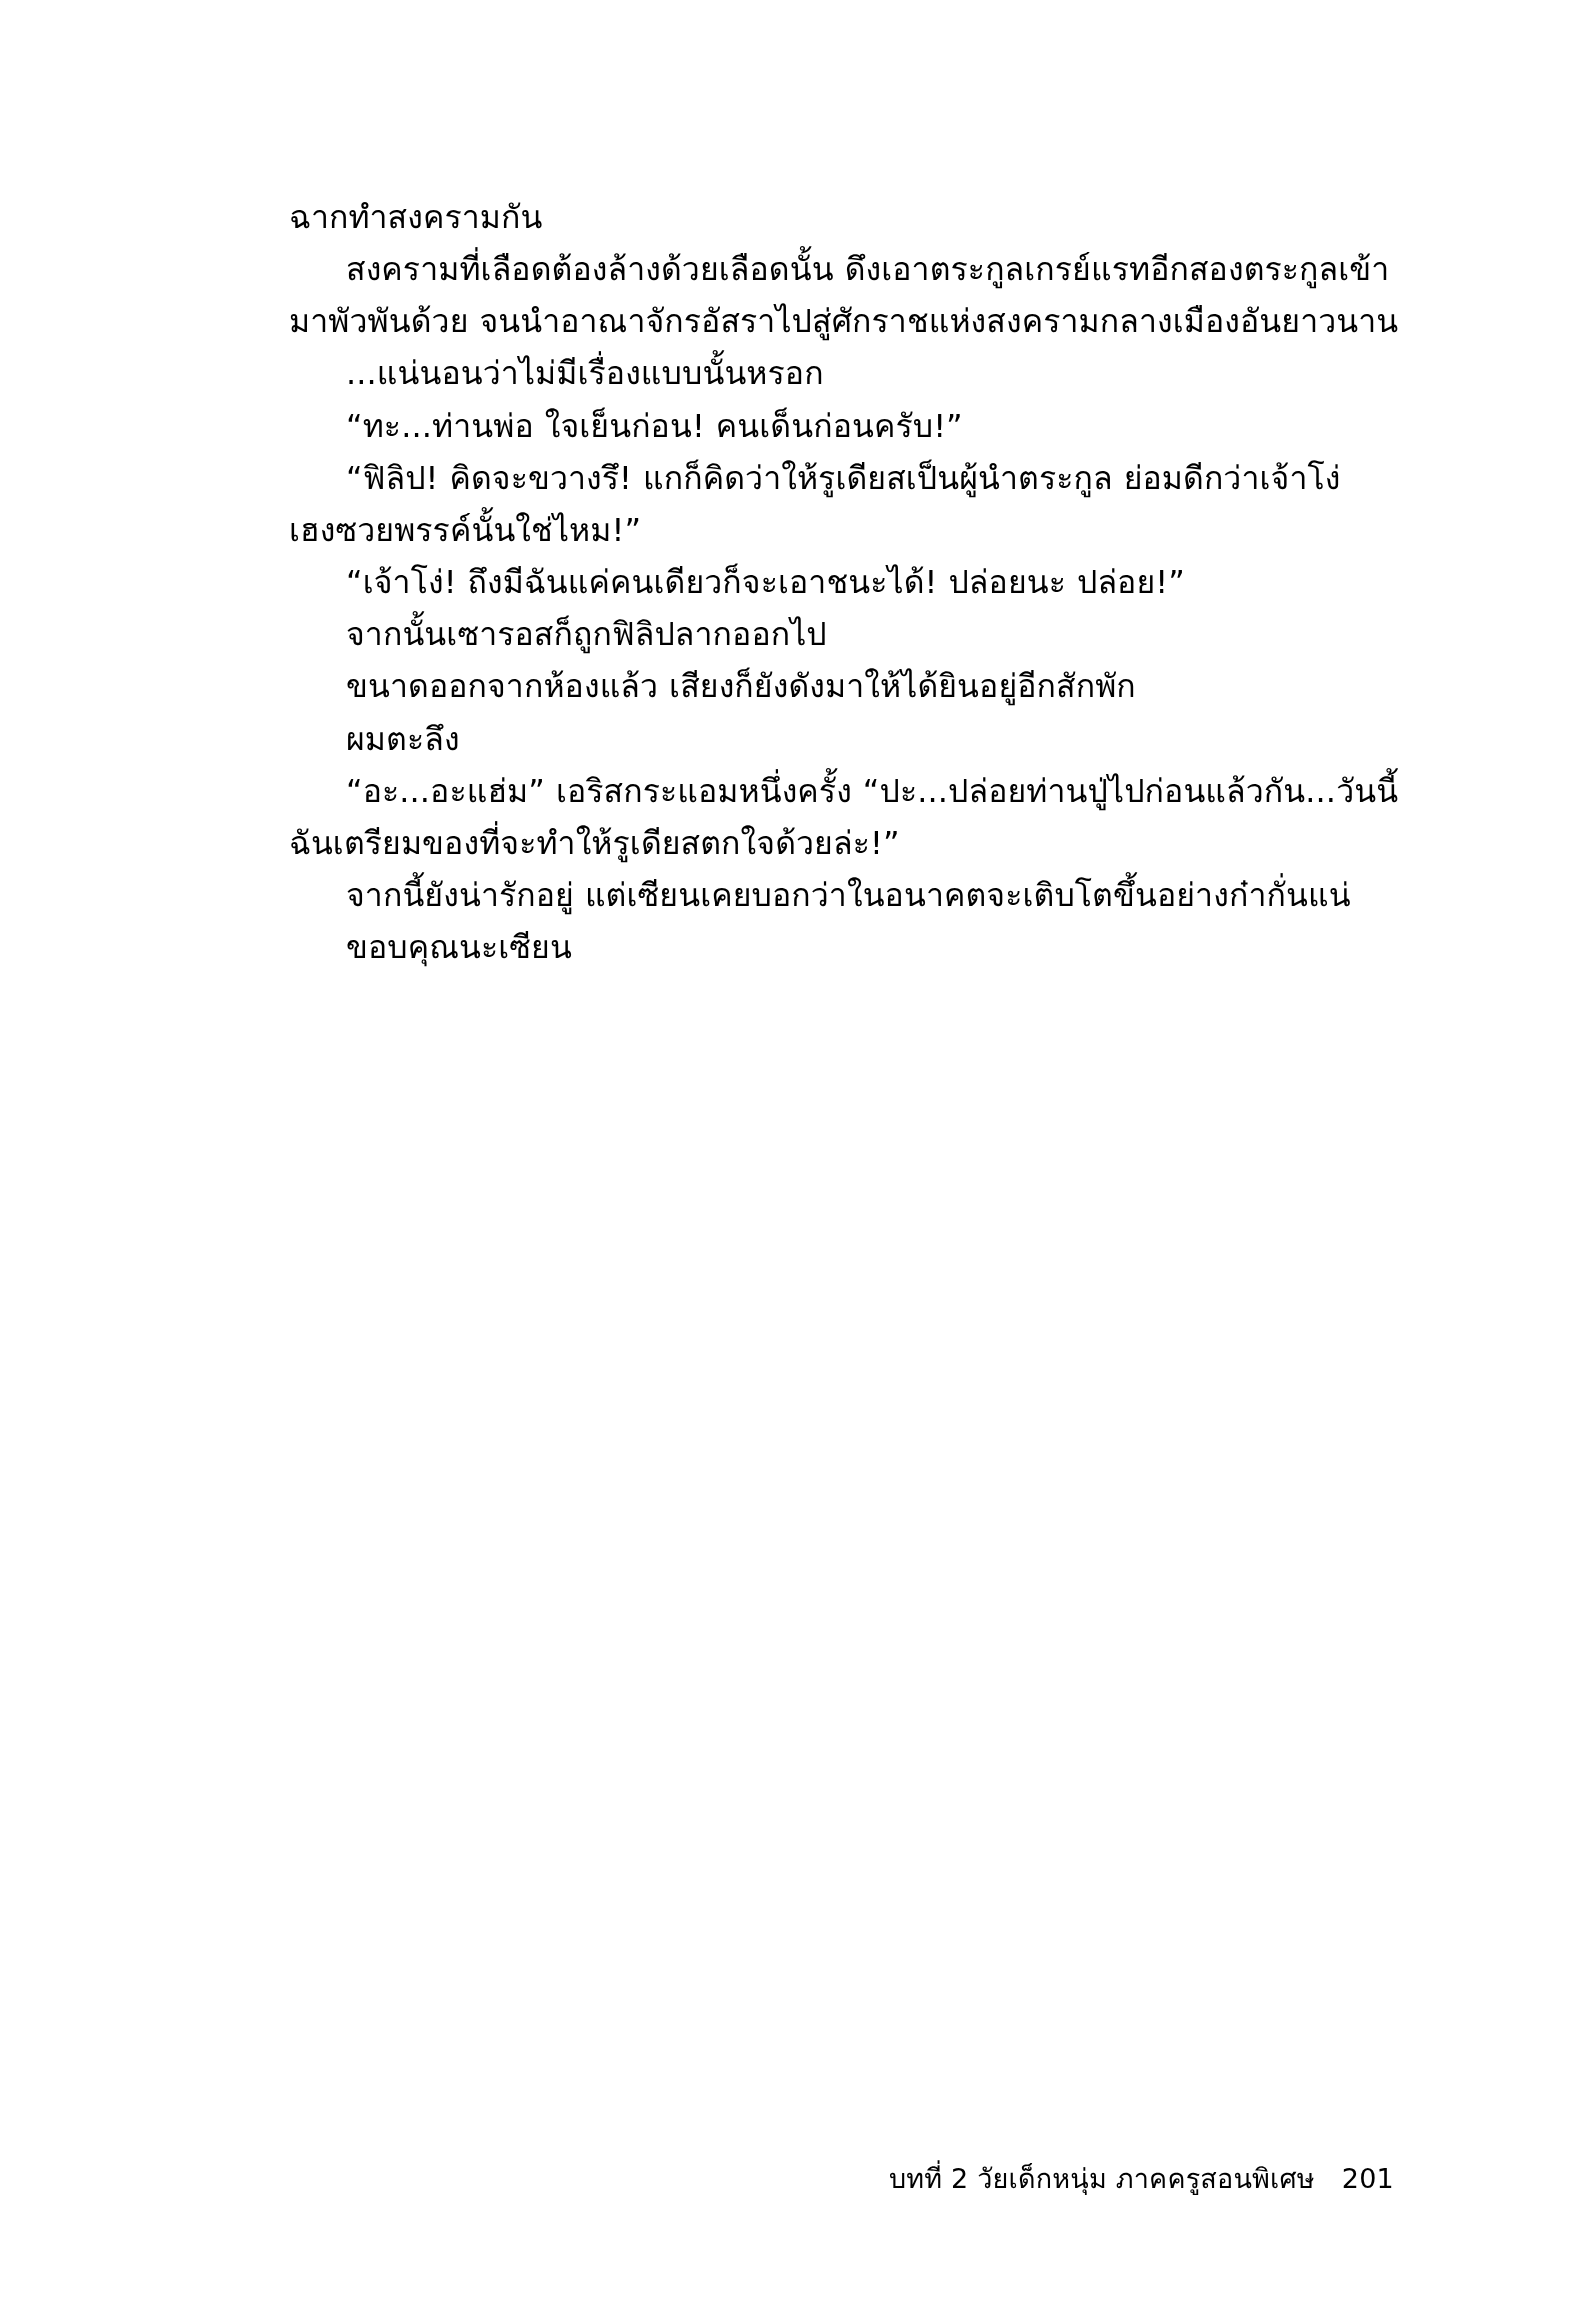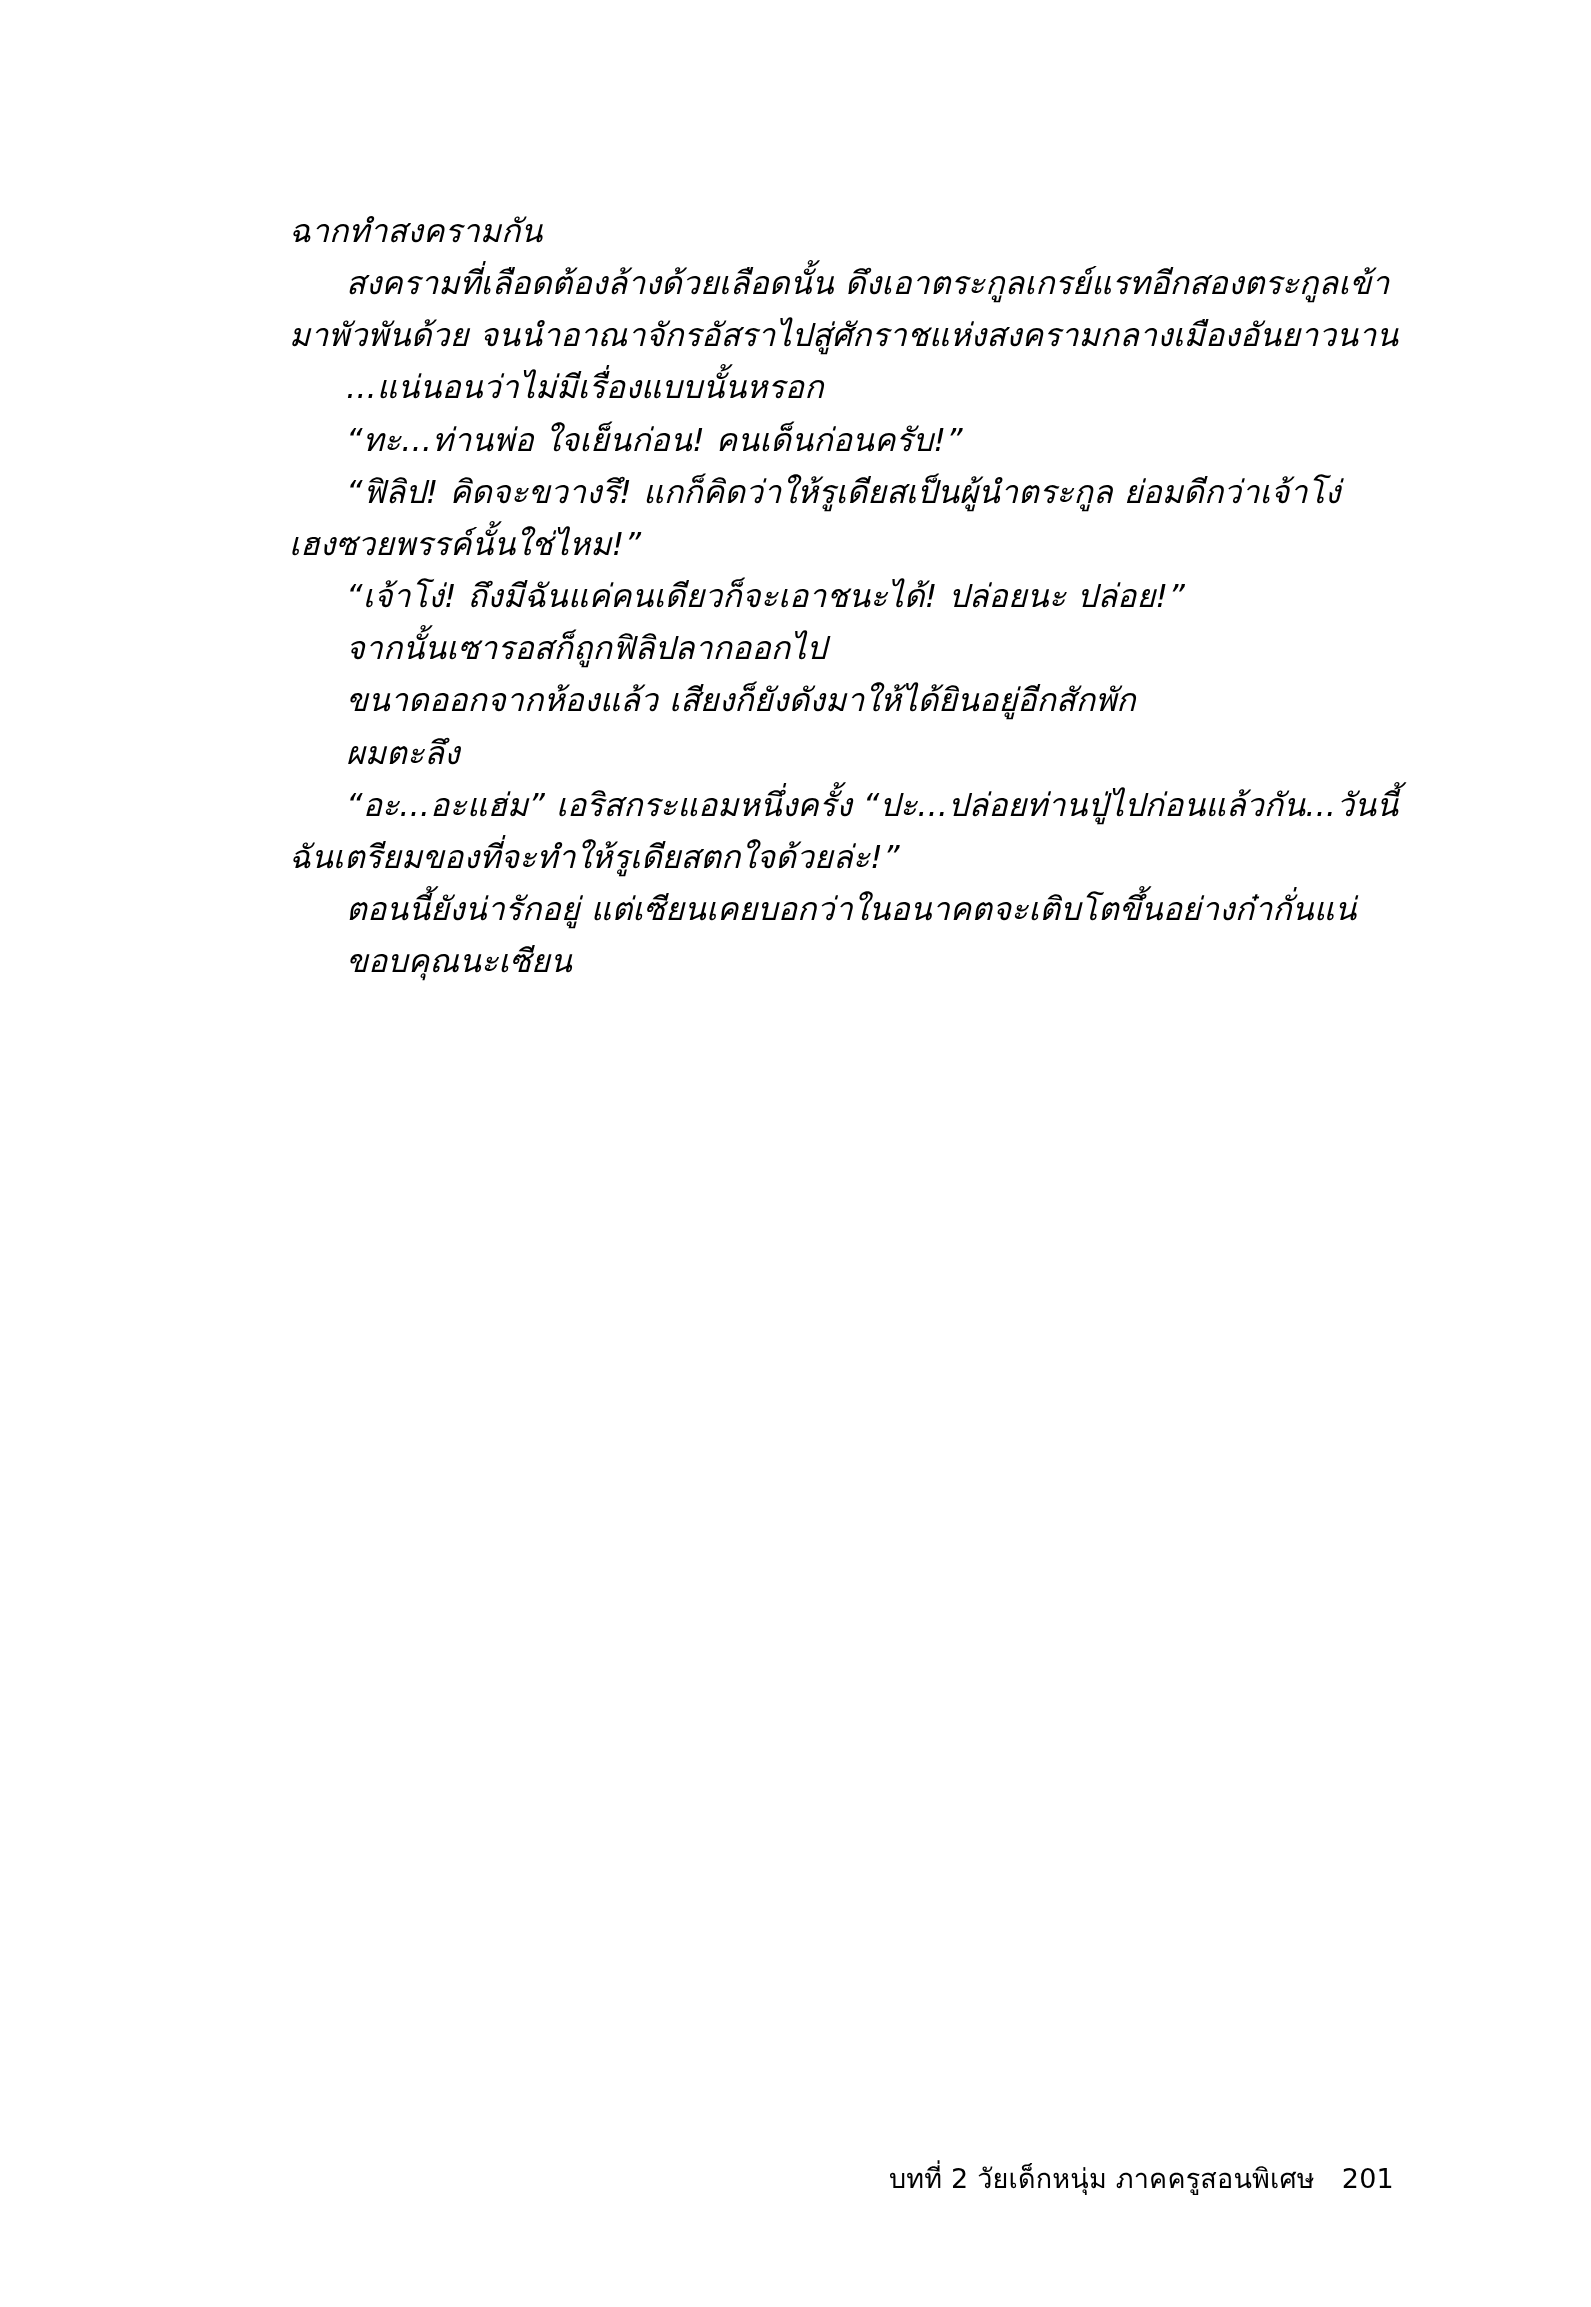--- a/index.html
+++ b/index.html
@@ -17,23 +17,22 @@
   .page {
     position: relative;
     width: 1591px;
     height: 2307px;
     background: #ffffff;
     box-sizing: border-box;
   }
   .content {
     position: absolute;
     left: 289px;
-    top: 205px;
+    top: 191px;
     width: 1117px;
-    font-style: italic;
   }
   .para {
     font-size: 32px;
     line-height: 1.63;
     text-align: left;
     margin: 0 0 0 0;
     letter-spacing: 0.1px;
     word-spacing: 0.7px;
   }
   .indent {
@@ -67,21 +66,21 @@
     <p class="para noindent">ฉากทำสงครามกัน</p>
     <p class="para indent">สงครามที่เลือดต้องล้างด้วยเลือดนั้น ดึงเอาตระกูลเกรย์แรทอีกสองตระกูลเข้ามาพัวพันด้วย จนนำอาณาจักรอัสราไปสู่ศักราชแห่งสงครามกลางเมืองอันยาวนาน</p>
     <p class="para indent">...แน่นอนว่าไม่มีเรื่องแบบนั้นหรอก</p>
     <p class="para indent">“ทะ...ท่านพ่อ ใจเย็นก่อน! คนเด็นก่อนครับ!”</p>
     <p class="para indent">“ฟิลิป! คิดจะขวางรึ! แกก็คิดว่าให้รูเดียสเป็นผู้นำตระกูล ย่อมดีกว่าเจ้าโง่เฮงซวยพรรค์นั้นใช่ไหม!”</p>
     <p class="para indent">“เจ้าโง่! ถึงมีฉันแค่คนเดียวก็จะเอาชนะได้! ปล่อยนะ ปล่อย!”</p>
     <p class="para indent">จากนั้นเซารอสก็ถูกฟิลิปลากออกไป</p>
     <p class="para indent">ขนาดออกจากห้องแล้ว เสียงก็ยังดังมาให้ได้ยินอยู่อีกสักพัก</p>
     <p class="para indent">ผมตะลึง</p>
     <p class="para indent">“อะ...อะแฮ่ม” เอริสกระแอมหนึ่งครั้ง “ปะ...ปล่อยท่านปู่ไปก่อนแล้วกัน...วันนี้ฉันเตรียมของที่จะทำให้รูเดียสตกใจด้วยล่ะ!”</p>
-    <p class="para indent">ตอนนี้ยังน่ารักอยู่ แต่เซียนเคยบอกว่าในอนาคตจะเติบโตขึ้นอย่างก๋ากั่นแน่</p>
+    <p class="para indent">จากนี้ยังน่ารักอยู่ แต่เซียนเคยบอกว่าในอนาคตจะเติบโตขึ้นอย่างก๋ากั่นแน่</p>
     <p class="para indent">ขอบคุณนะเซียน</p>
   </div>
 
   <div class="footer">
     <span class="chapter">บทที่ 2 วัยเด็กหนุ่ม ภาคครูสอนพิเศษ</span><span class="pageno">201</span>
   </div>
 
 </div>
 
 

